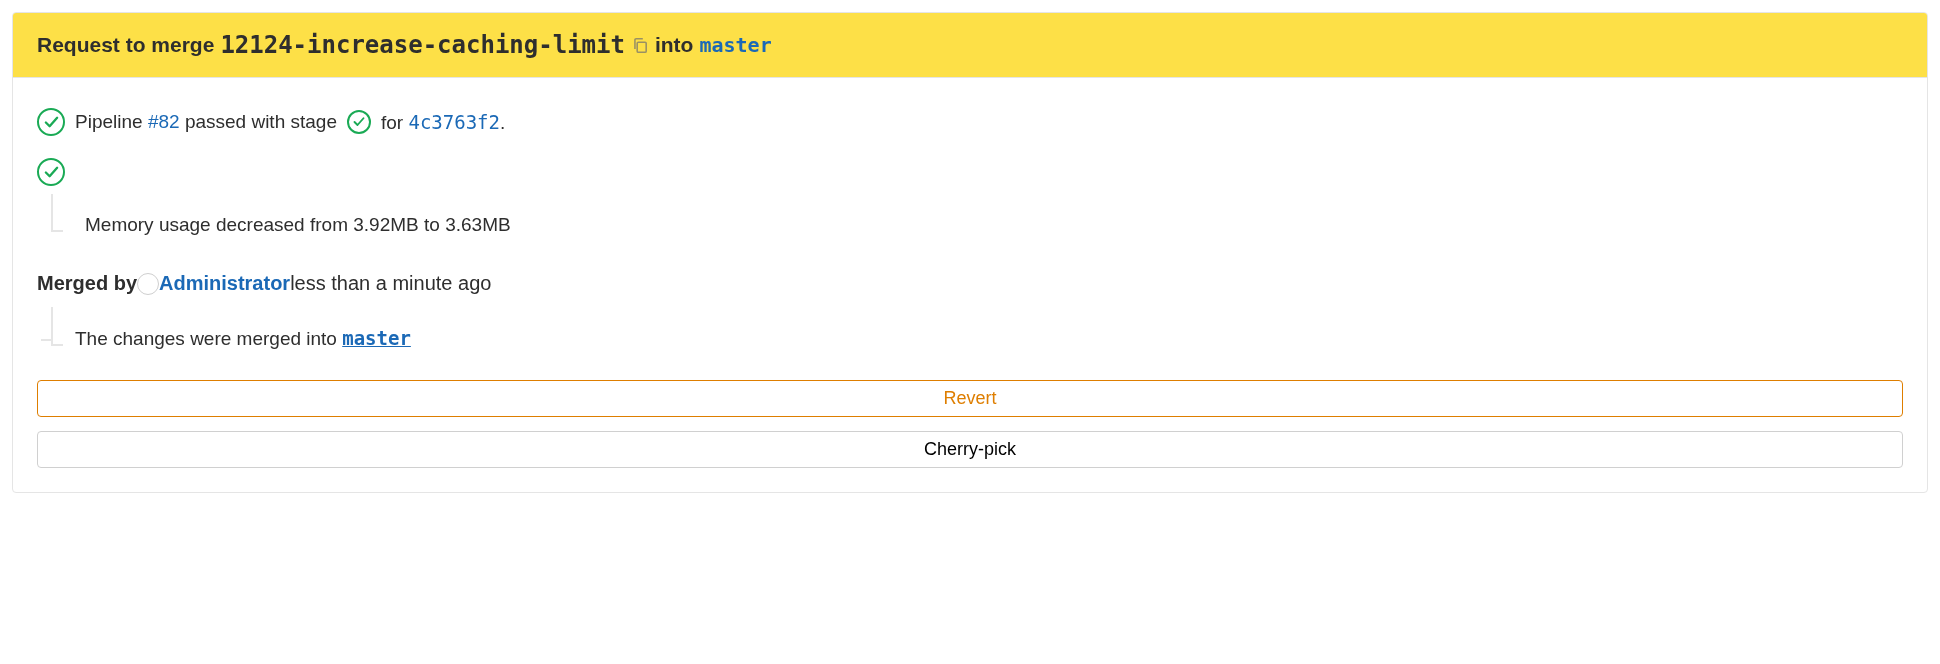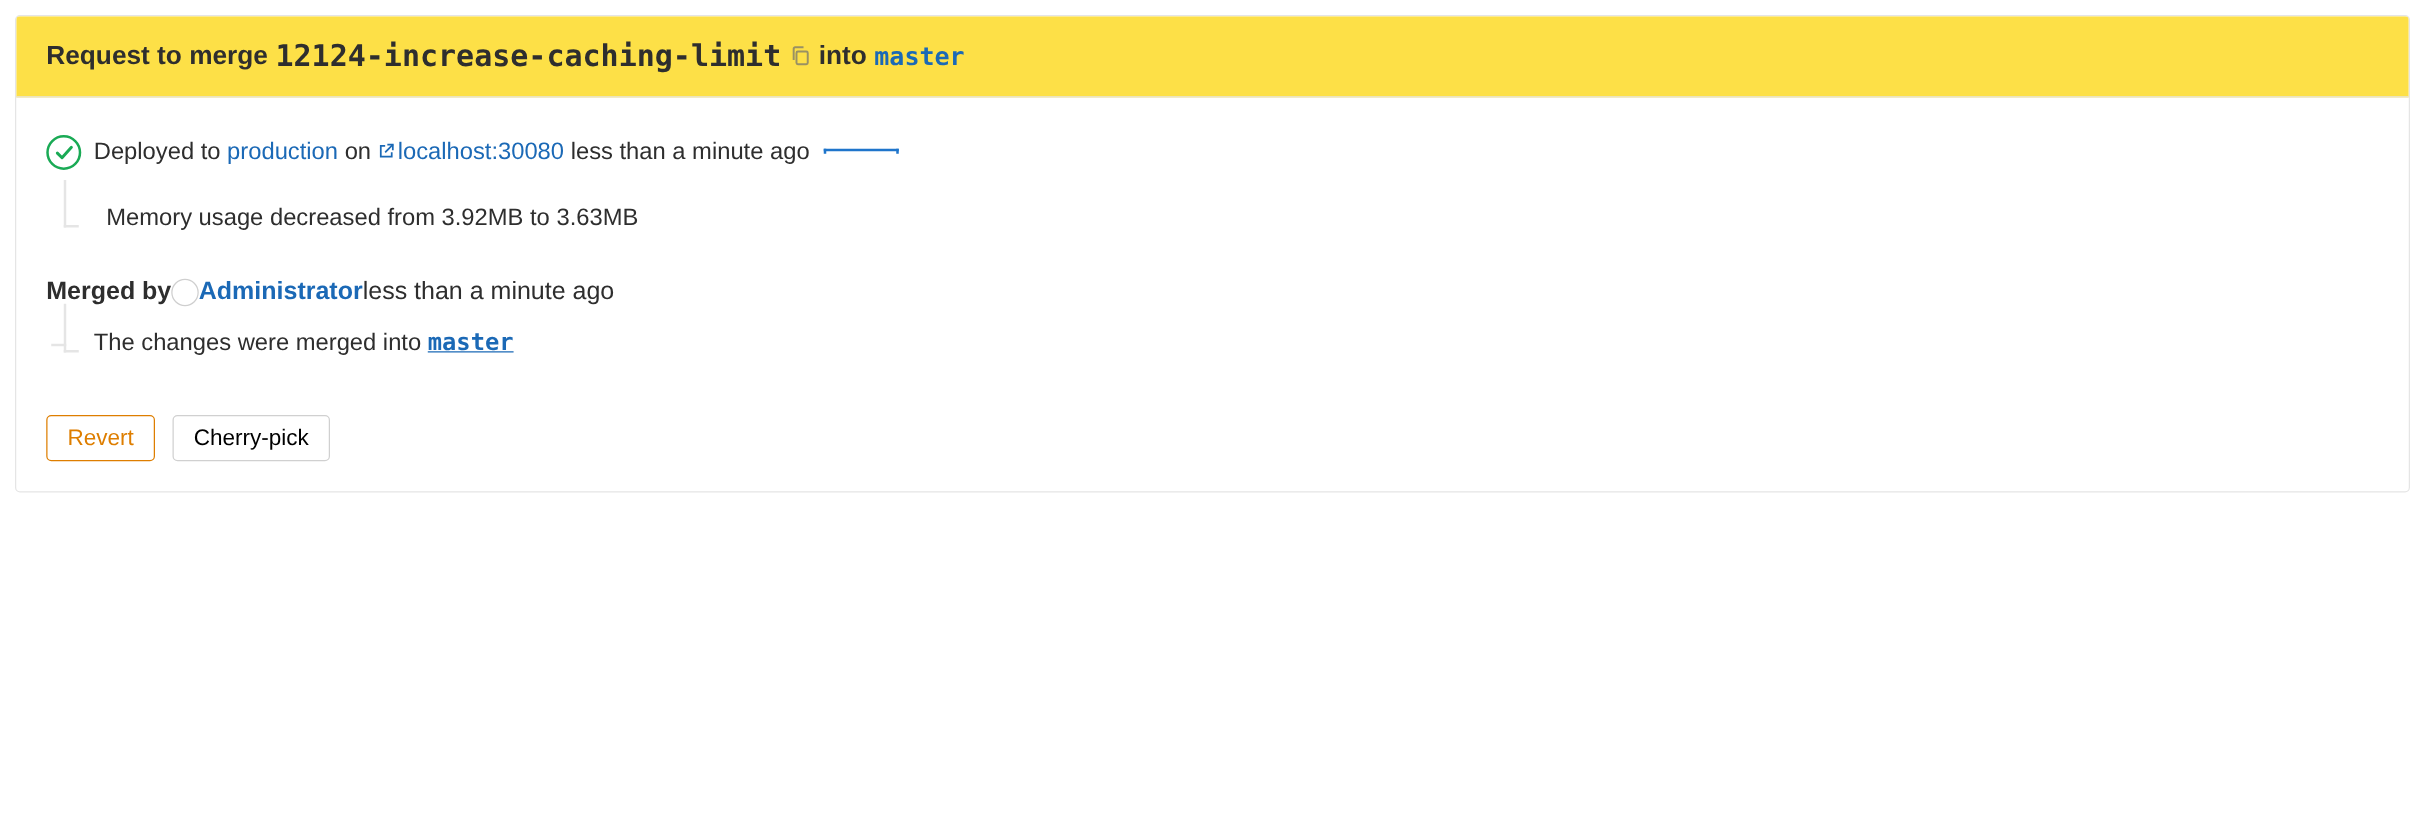--- a/index.html
+++ b/index.html
@@ -113,23 +113,24 @@
     text-align: center;
   }
   .avatar-placeholder {
     width: 22px; height: 22px;
     border: 1.5px solid #cfcfcf;
     border-radius: 50%;
     display: inline-block;
     background: #fff;
   }
   .actions {
-    margin-top: 40px;
+    margin-top: 24px;
     display: flex;
     gap: 14px;
+    flex-direction: column;
   }
   .btn {
     font-size: 18px;
     padding: 7px 16px;
     border-radius: 4px;
     background: #fff;
     border: 1px solid #d0d0d0;
     cursor: pointer;
   }
   .btn-warning {
@@ -170,40 +171,47 @@
         <rect x="5.5" y="5.5" width="8" height="9" rx="1"></rect>
         <path d="M3.5 11.5 V3.5 a1 1 0 0 1 1 -1 h6"></path>
       </svg>
     </span>
     <span class="bold">into</span>
     <span class="target-branch">master</span>
   </div>
 
   <div class="body">
 
-
     <div class="row">
       <span class="status-icon">
         <svg viewBox="0 0 16 16">
             <path d="M2 8 L6 12 L14 3" fill="none" stroke="#1aaa55" stroke-width="2.5" stroke-linecap="round" stroke-linejoin="round"></path>
           </svg>
       </span>
       <span>
-        <span>Deployed to</span>
-        <a href="#" class="link">production</a>
-        <span>on</span>
-        <a href="#" class="link">
-          <svg class="ext-icon-svg" viewBox="0 0 16 16" fill="none" stroke="#1b69b6" stroke-width="1.6">
-            <path d="M7 3 H3 V13 H13 V9"></path>
-            <path d="M9 2 H14 V7"></path>
-            <path d="M14 2 L7 9"></path>
-          </svg><span>localhost:30080</span>
-        </a>
-        <span>less than a minute ago</span>
-        <span class="mem-decorator"></span>
+        <span>Pipeline</span>
+        <a href="#" class="link">#82</a>
+        <span>passed with stage</span>
+      </span>
+      <span class="status-icon small">
+        <svg viewBox="0 0 16 16">
+            <path d="M2 8 L6 12 L14 3" fill="none" stroke="#1aaa55" stroke-width="2.5" stroke-linecap="round" stroke-linejoin="round"></path>
+          </svg>
+      </span>
+      <span>
+        <span>for</span>
+        <a href="#" class="link mono">4c3763f2</a><span>.</span>
+      </span>
+    </div>
+
+    <div class="row">
+      <span class="status-icon">
+        <svg viewBox="0 0 16 16">
+            <path d="M2 8 L6 12 L14 3" fill="none" stroke="#1aaa55" stroke-width="2.5" stroke-linecap="round" stroke-linejoin="round"></path>
+          </svg>
       </span>
     </div>
 
     <div class="indent-block">
       <div class="indent-line">
         <span>Memory usage</span>
         <span class="strong">decreased</span>
         <span>from</span>
         <span>3.92MB</span>
         <span>to</span>
@@ -211,21 +219,21 @@
       </div>
     </div>
 
     <div class="section-heading">
       <span>Merged by</span>
       <span class="avatar-placeholder"></span>
       <a href="#" class="link" style="font-weight:700">Administrator</a>
       <span class="regular">less than a minute ago</span>
     </div>
 
-    <div class="indent-block" style="margin-top:12px;padding-left:24px;">
+    <div class="indent-block" style="margin-top:26px;padding-left:24px;">
       <div class="indent-line elbow">
         <span>The changes were merged into</span>
         <a href="#" class="target-branch" style="font-size:19px">master</a>
       </div>
     </div>
 
     <div class="actions">
       <button class="btn btn-warning">Revert</button>
       <button class="btn">Cherry-pick</button>
     </div>

